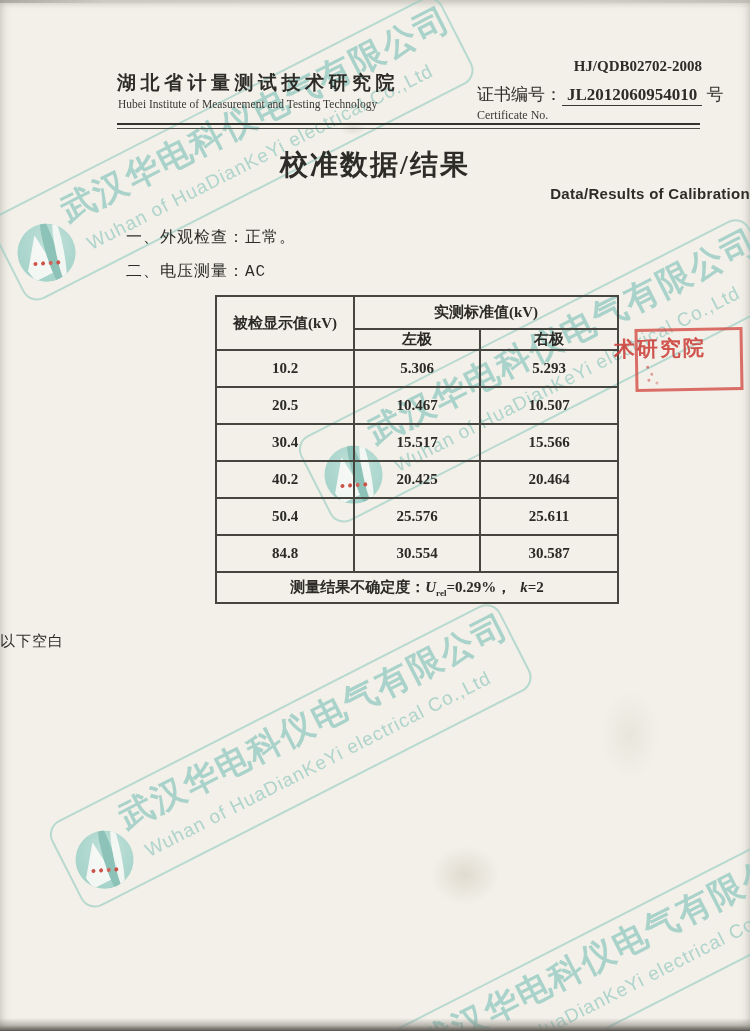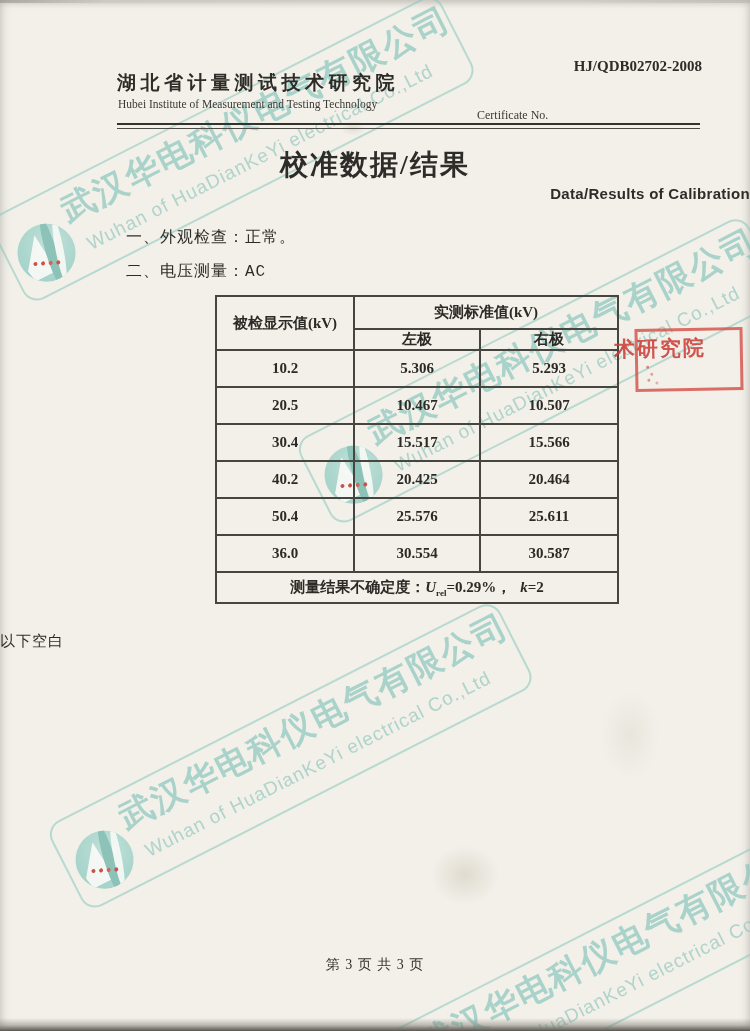--- a/index.html
+++ b/index.html
@@ -123,20 +123,23 @@
 
   <div class="smudge sm1"></div>
   <div class="smudge sm2"></div>
   <div class="smudge sm3"></div>
 
   <div class="content">
 
     <div class="inst-cn">湖北省计量测试技术研究院</div>
     <div class="inst-en">Hubei Institute of Measurement and Testing Technology</div>
     <div class="doc-code">HJ/QDB02702-2008</div>
+    <div class="cert-row">
+      <span>证书编号：</span><span class="cert-no">JL2012060954010</span> <span>号</span>
+    </div>
     <div class="cert-en">Certificate No.</div>
     <div class="rule"></div>
 
     <div class="title-cn">校准数据/结果</div>
     <div class="title-en">Data/Results of Calibration</div>
 
     <div class="item item1">一、外观检查：正常。</div>
     <div class="item item2">二、电压测量：AC</div>
 
     <table class="cal">
@@ -173,35 +176,34 @@
         <td>40.2</td>
         <td>20.425</td>
         <td>20.464</td>
       </tr>
       <tr class="rdata">
         <td>50.4</td>
         <td>25.576</td>
         <td>25.611</td>
       </tr>
       <tr class="rdata">
-        <td>36.0</td>
+        <td>84.8</td>
         <td>30.554</td>
         <td>30.587</td>
       </tr>
       <tr class="runc">
         <td colspan="3" class="unc">
           <span>测量结果不确定度：</span><i>U</i><sub>rel</sub><span>=0.29%，</span><i class="ksym">k</i><span>=2</span>
         </td>
       </tr>
     </tbody>
       </table>
 
     <div class="blank-note">以下空白</div>
 
-    <div class="footer">第 3 页 共 3 页</div>
   </div>
 
   <div class="stamp">
     <span class="stamp-text">术研究院</span>
     <span class="stamp-specks"></span>
   </div>
 
   <div class="edge-bottom"></div>
 </div>
 

